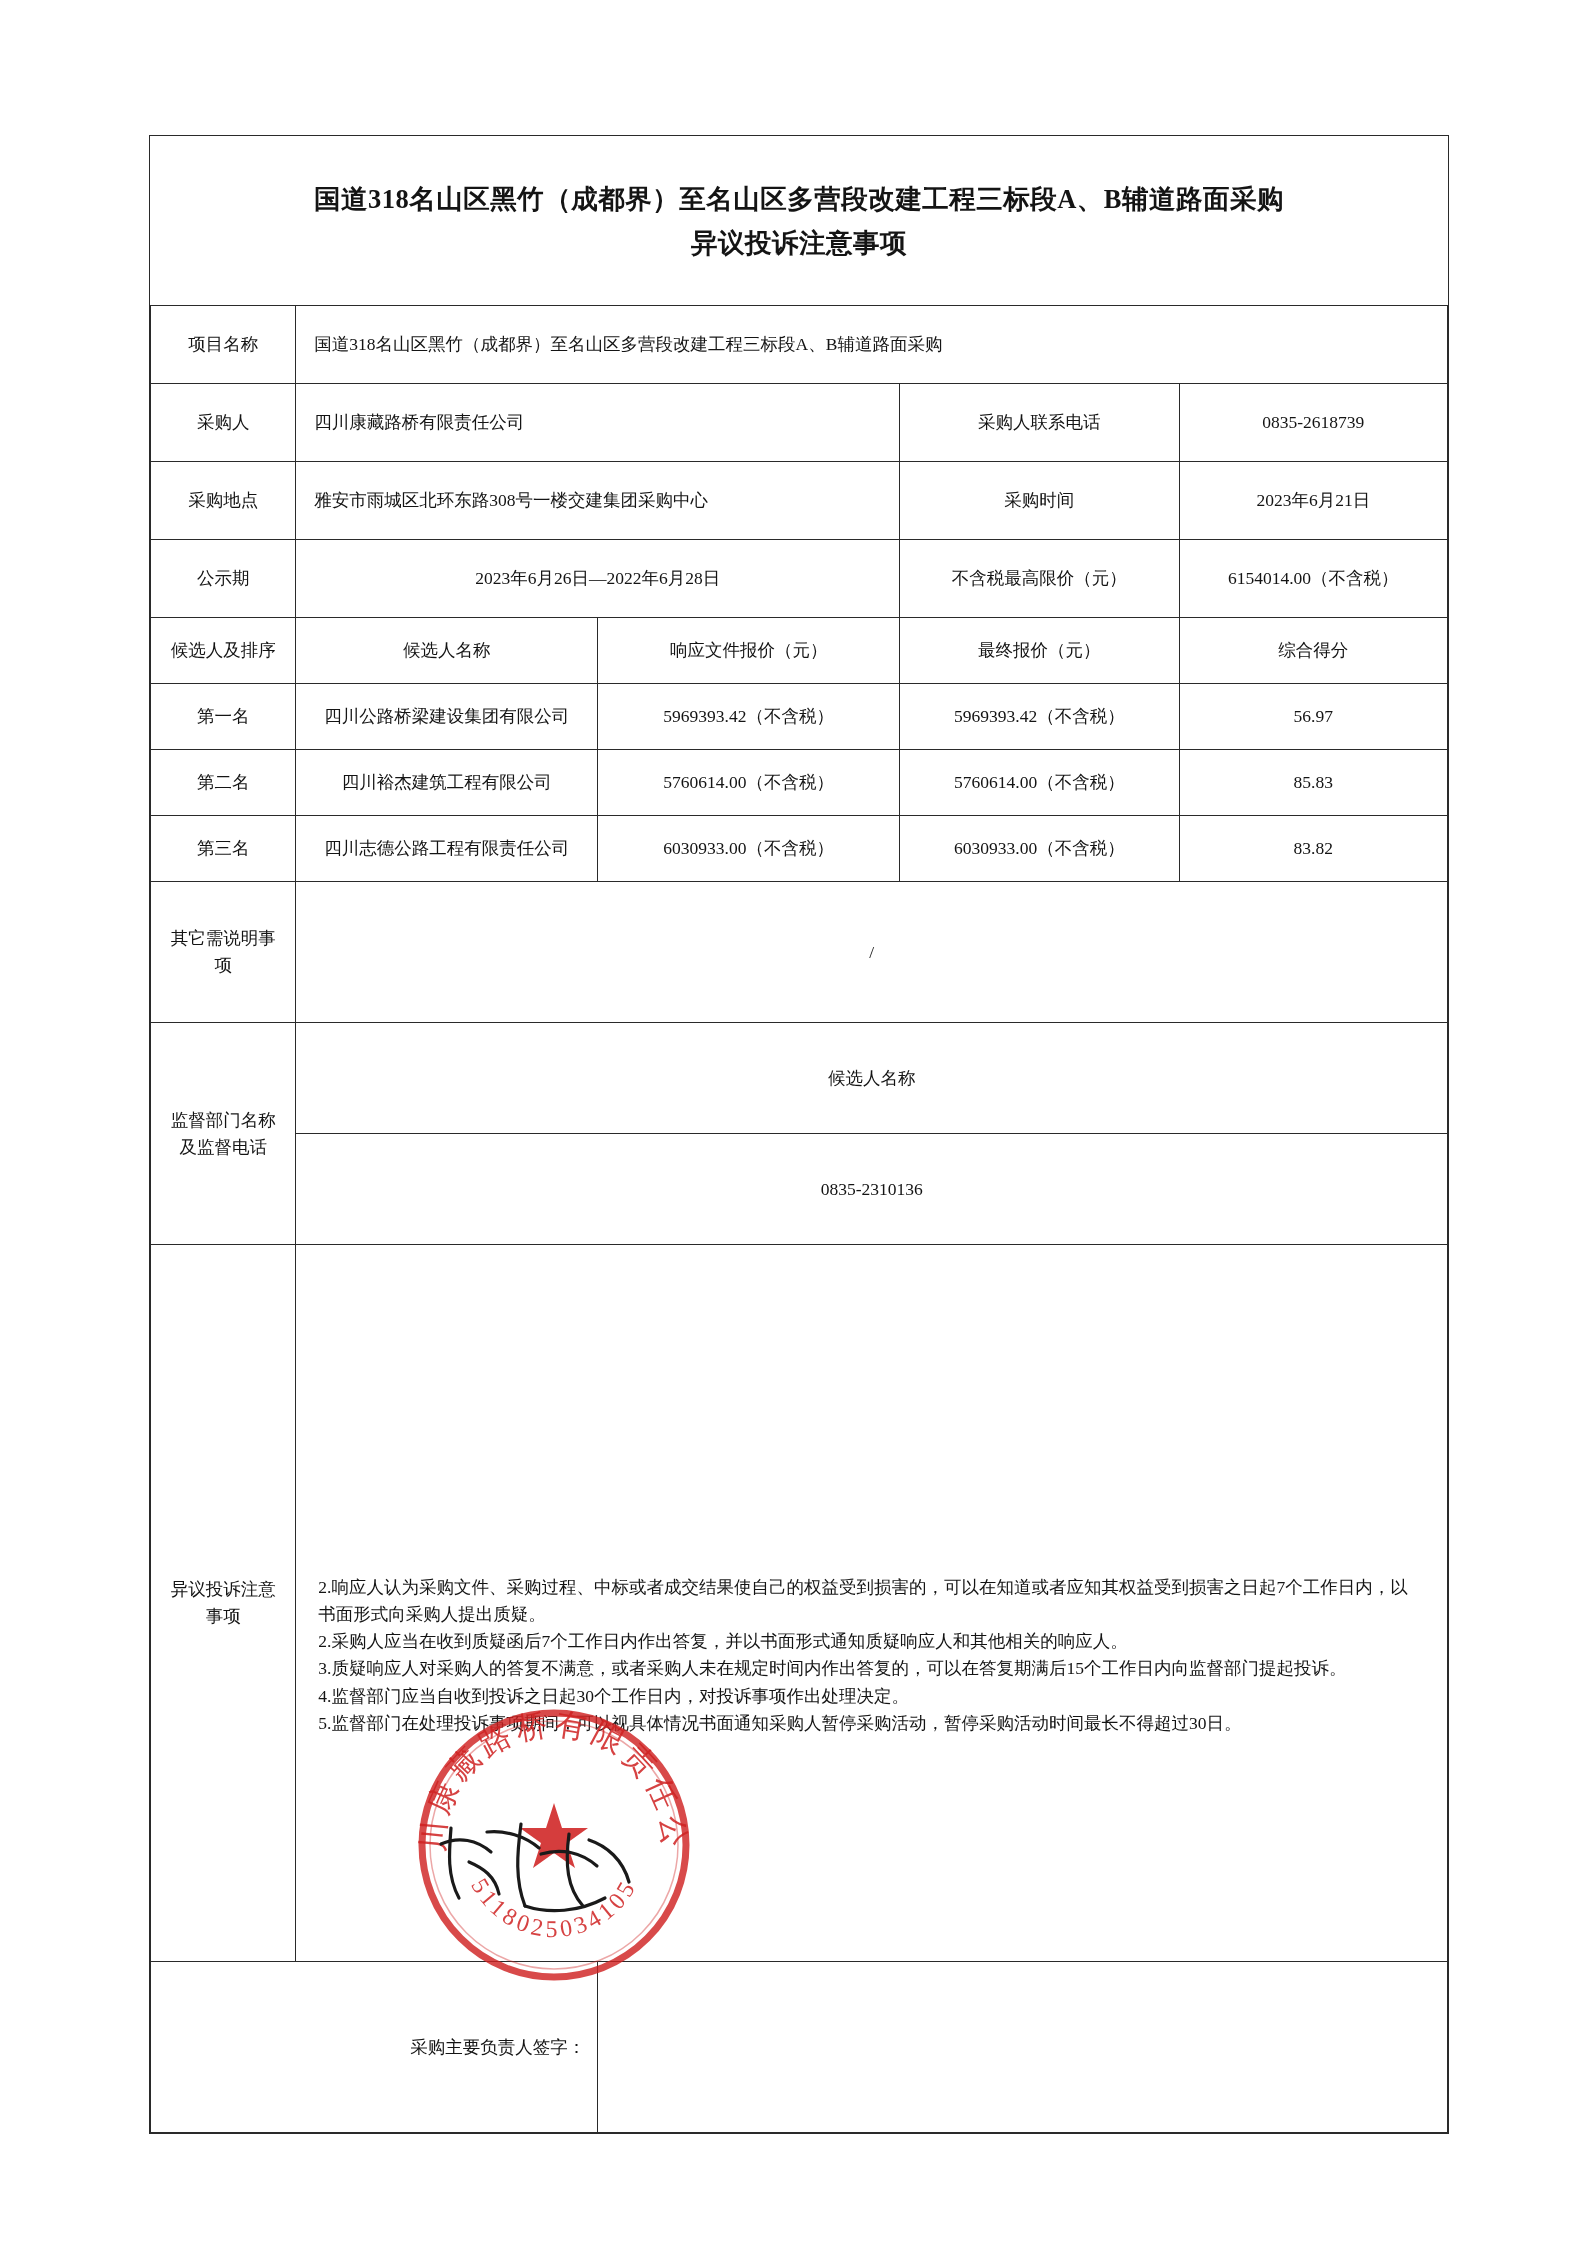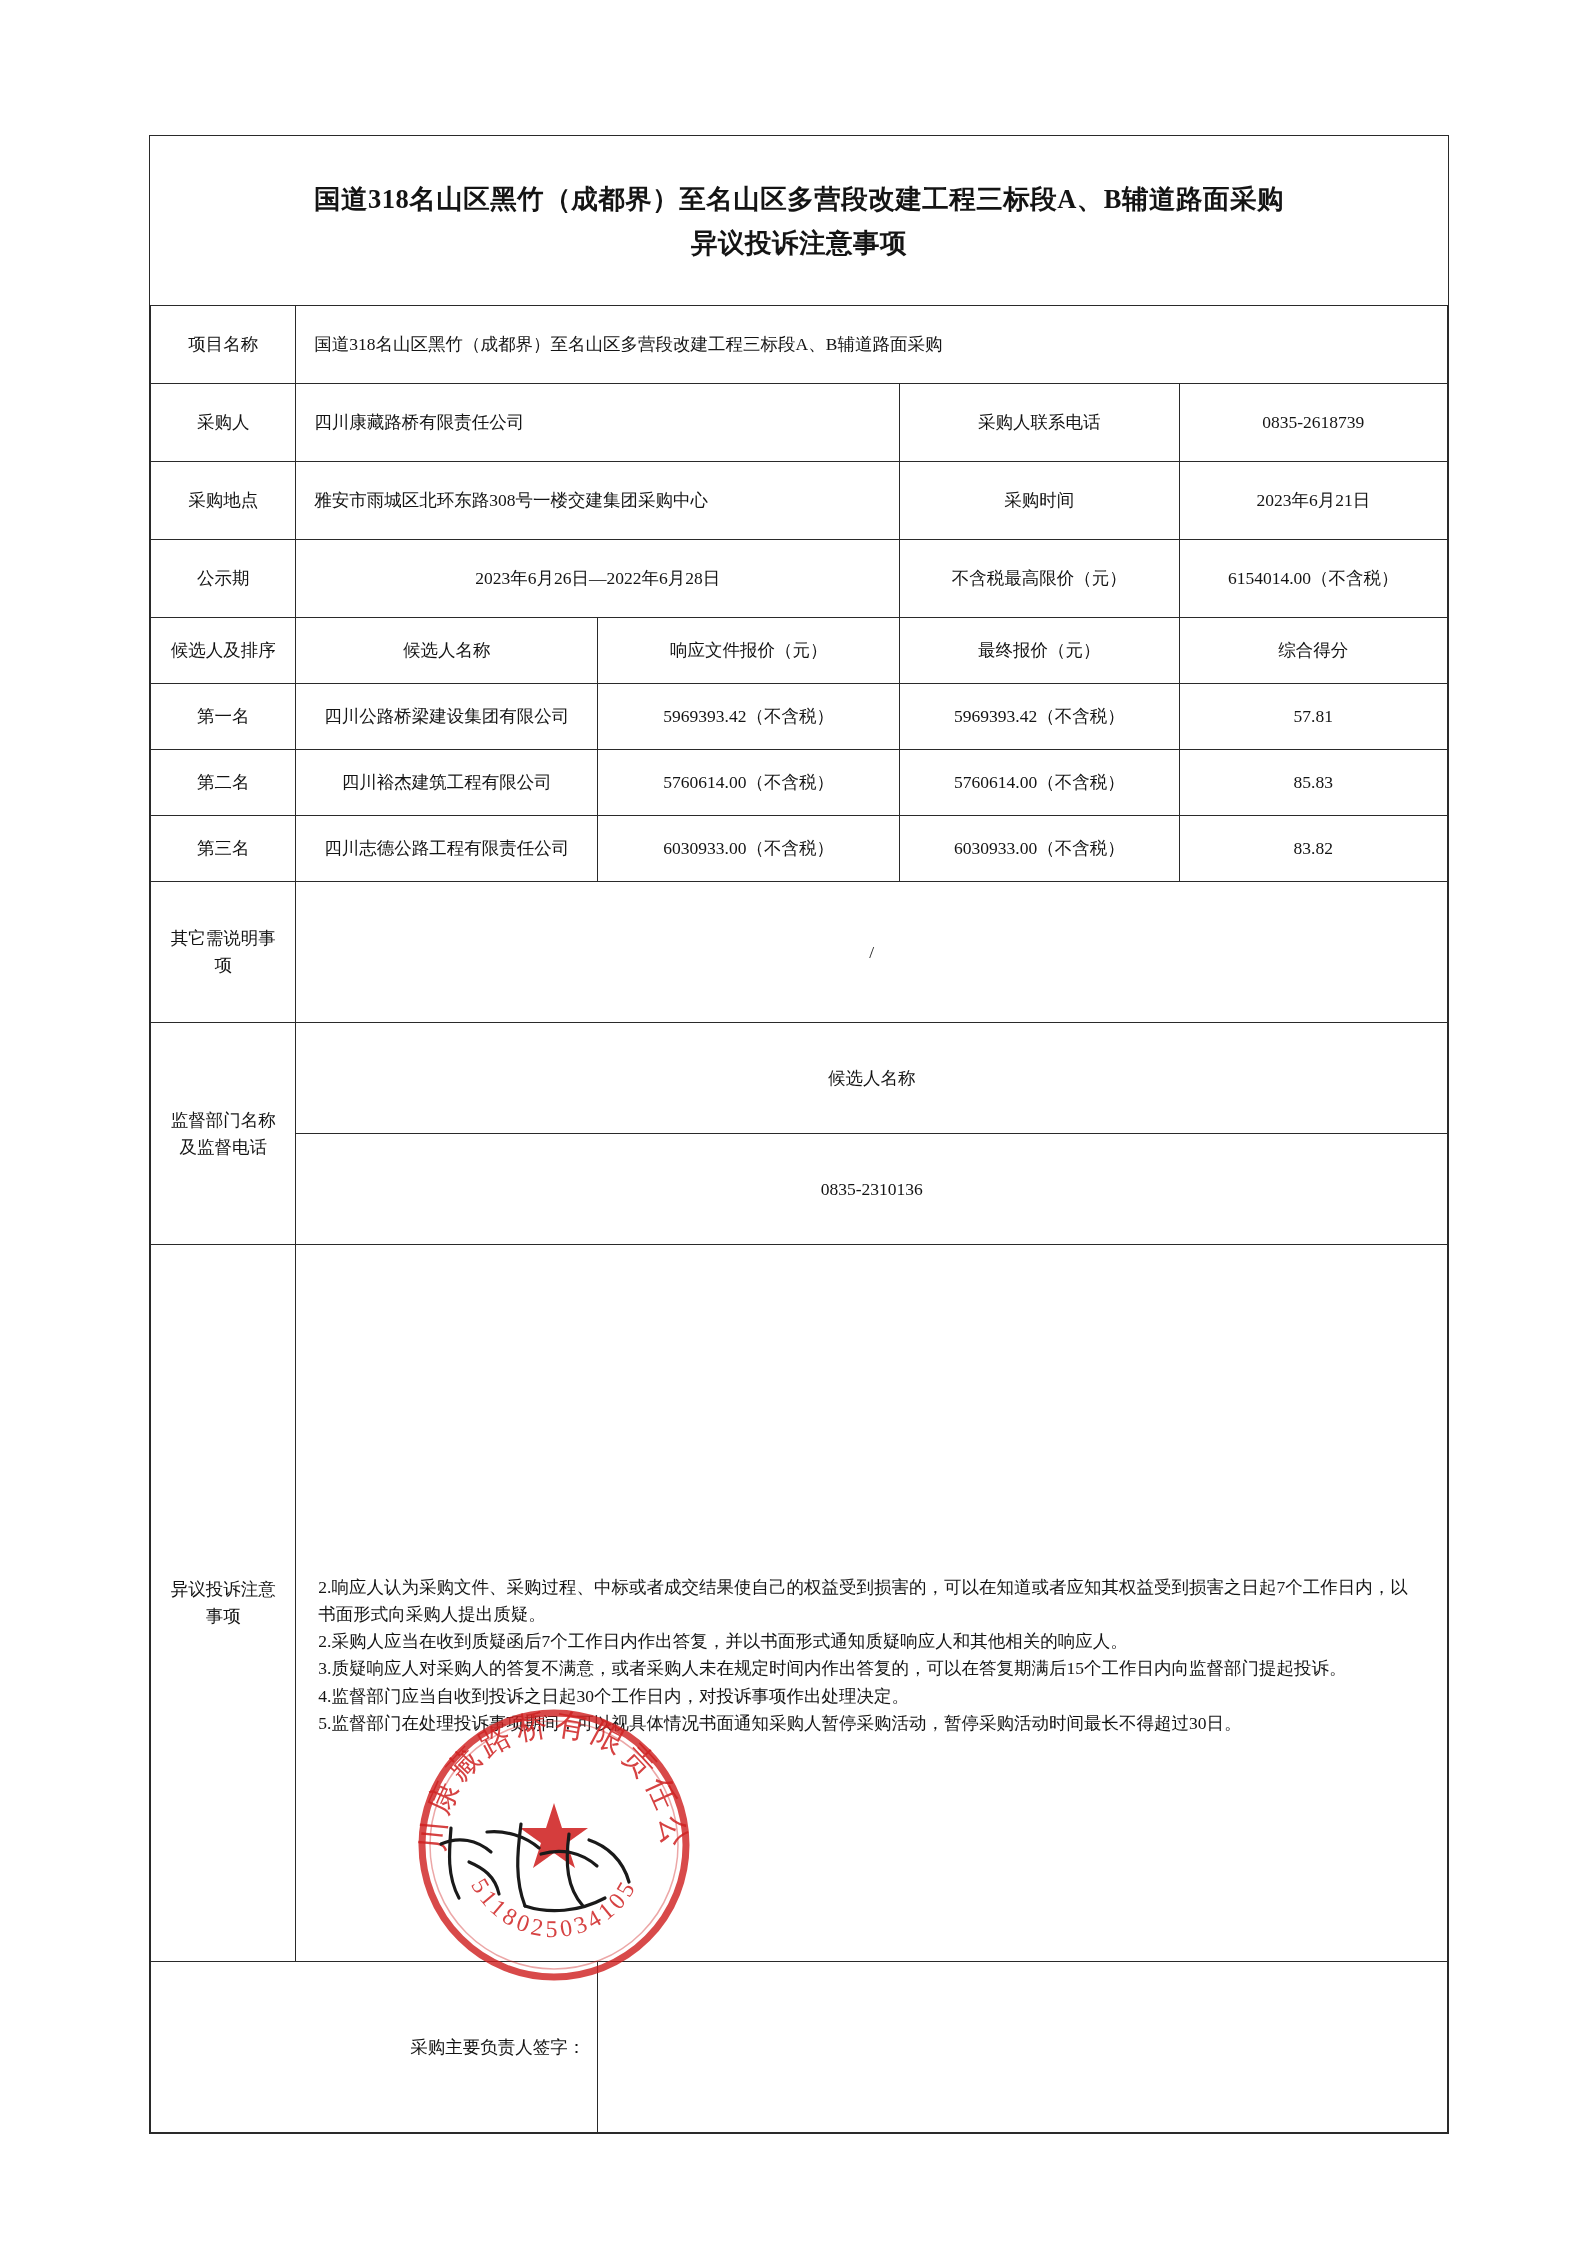--- a/index.html
+++ b/index.html
@@ -159,21 +159,21 @@
         <td class="ctr">响应文件报价（元）</td>
         <td class="ctr">最终报价（元）</td>
         <td class="ctr">综合得分</td>
       </tr>
 
       <tr class="rowh">
         <td class="ctr">第一名</td>
         <td class="ctr">四川公路桥梁建设集团有限公司</td>
         <td class="ctr">5969393.42（不含税）</td>
         <td class="ctr">5969393.42（不含税）</td>
-        <td class="ctr">57.81</td>
+        <td class="ctr">56.97</td>
       </tr>
 
       <tr class="rowh">
         <td class="ctr">第二名</td>
         <td class="ctr">四川裕杰建筑工程有限公司</td>
         <td class="ctr">5760614.00（不含税）</td>
         <td class="ctr">5760614.00（不含税）</td>
         <td class="ctr">85.83</td>
       </tr>
 

